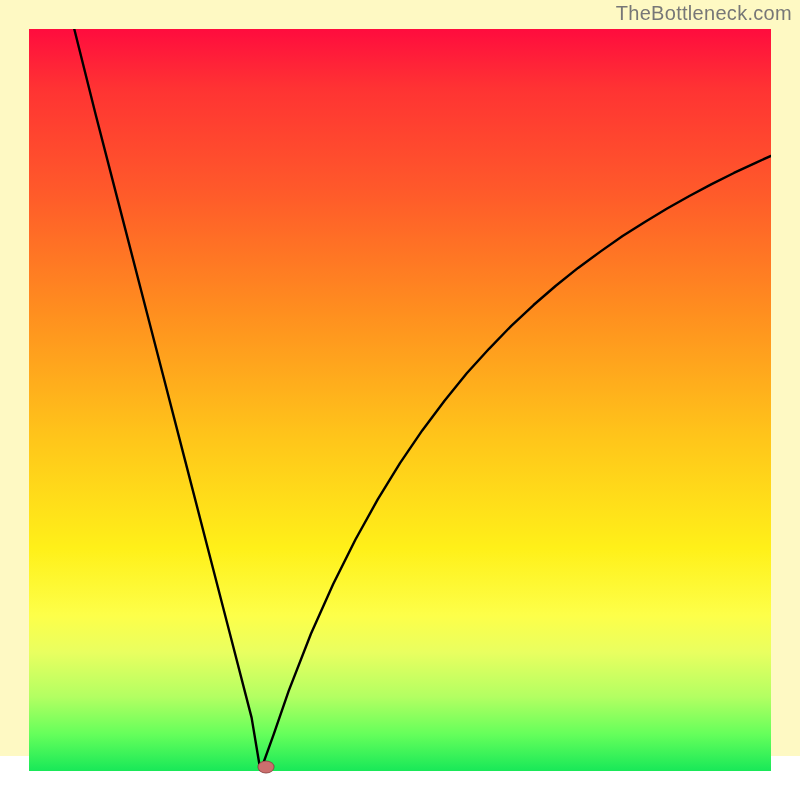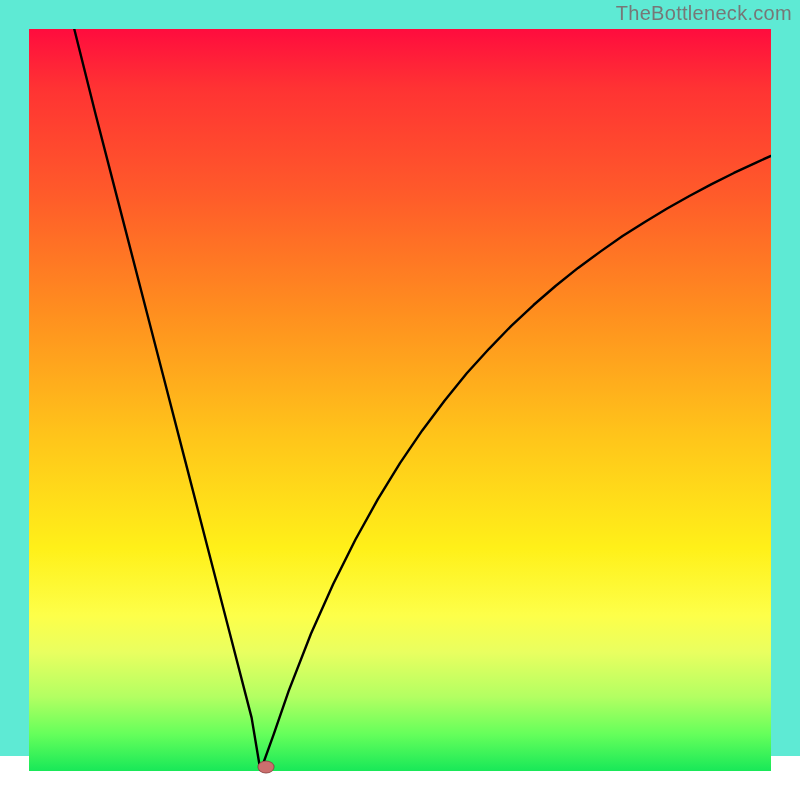--- a/index.html
+++ b/index.html
@@ -8,21 +8,21 @@
     width: 800px;
     height: 800px;
     overflow: hidden;
     background: #fff;
     font-family: Arial, Helvetica, sans-serif;
   }
   .frame {
     position: relative;
     width: 800px;
     height: 756px;
-    background: #5eead4;
+    background: #fef9c3;
     box-sizing: border-box;
     padding-left: 16px;
   }
   .watermark {
     position: absolute;
     top: 2px;
     right: 8px;
     color: #777;
     font-size: 20px;
     font-weight: 500;

